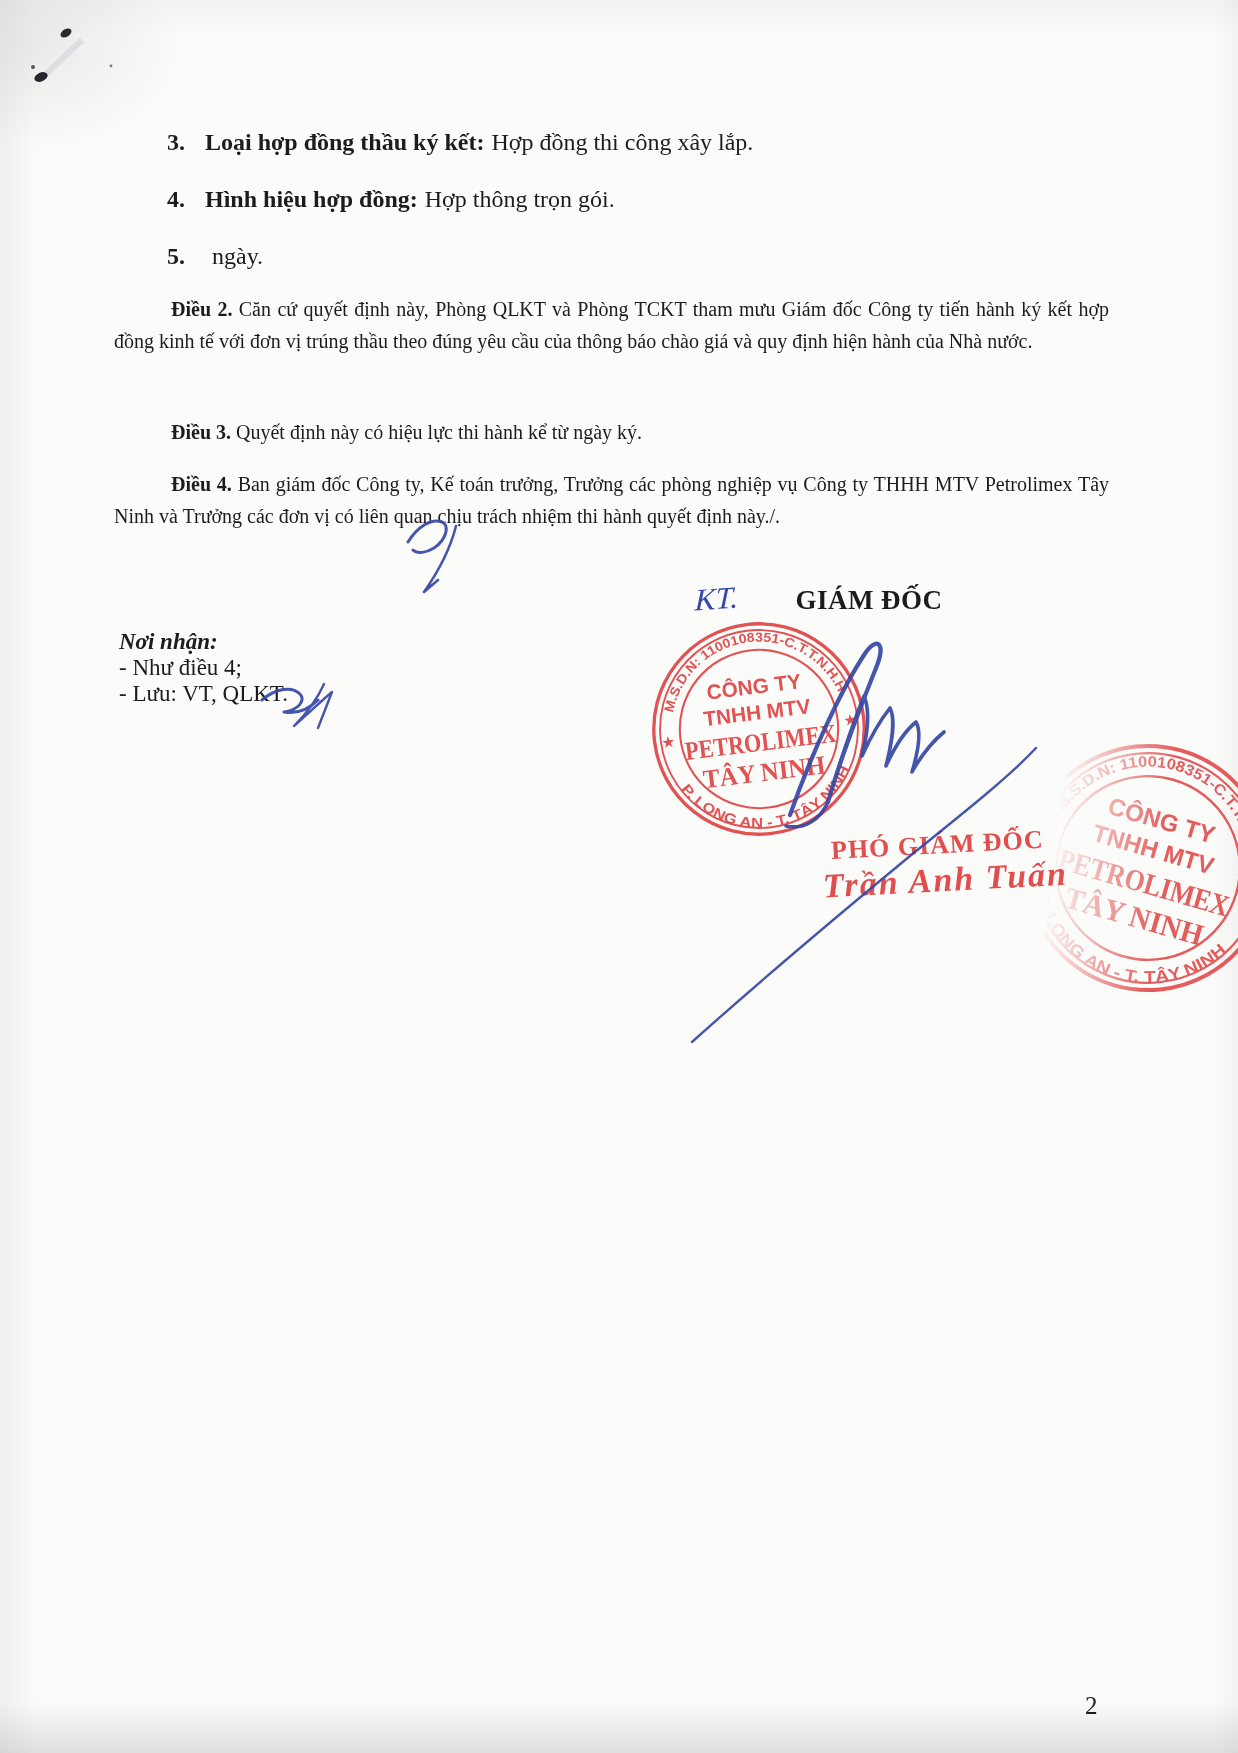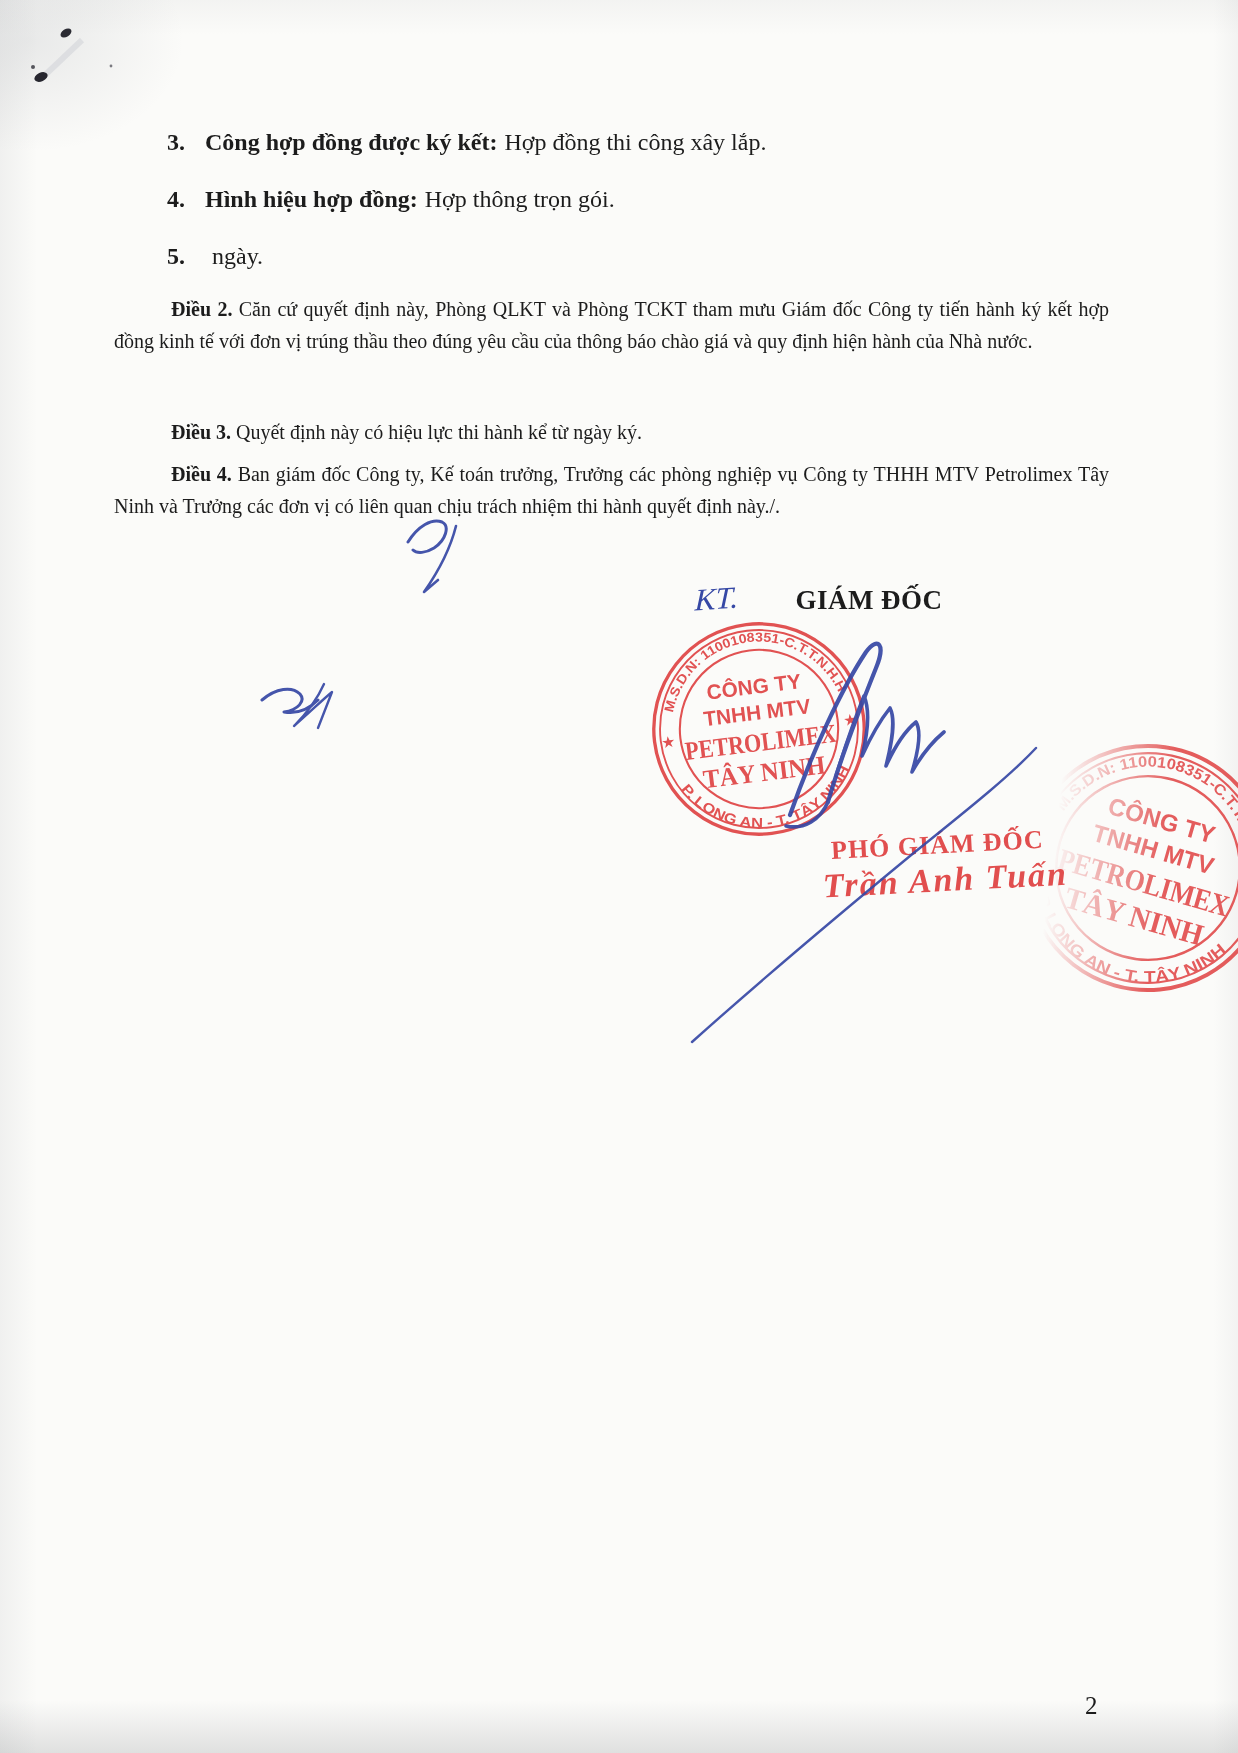--- a/index.html
+++ b/index.html
@@ -70,21 +70,21 @@
     <line x1="44" y1="76" x2="82" y2="40" stroke="#ced0d6" stroke-width="6" opacity="0.5"></line>
     <ellipse cx="66" cy="33" rx="6" ry="3.8" transform="rotate(-32 66 33)" fill="#2b2b33"></ellipse>
     <circle cx="33" cy="67" r="2" fill="#55555c"></circle>
     <ellipse cx="41" cy="77" rx="7" ry="4.4" transform="rotate(-24 41 77)" fill="#26262e"></ellipse>
     <circle cx="111" cy="66" r="1.4" fill="#7a7a80"></circle>
   </svg>
 
   <div class="items">
     <div class="item">
       <span class="num">3.</span>
-        <span class="lbl">Công hợp đồng được ký kết:</span>
+        <span class="lbl">Loại hợp đồng thầu ký kết:</span>
         <span class="rest">Hợp đồng thi công xây lắp.</span>
     </div>
     <div class="item">
       <span class="num">4.</span>
         <span class="lbl">Hình hiệu hợp đồng:</span>
         <span class="rest">Hợp thông trọn gói.</span>
     </div>
     <div class="item">
       <span class="num">5.</span>
         <span class="rest">ngày.</span>
@@ -92,30 +92,35 @@
   </div>
 
   <p class="article" style="top:294px;">
     <span class="alabel">Điều 2.</span>
     <span>Căn cứ quyết định này, Phòng QLKT và Phòng TCKT tham mưu Giám đốc Công ty tiến hành ký kết hợp đồng kinh tế với đơn vị trúng thầu theo đúng yêu cầu của thông báo chào giá và quy định hiện hành của Nhà nước.</span>
   </p>
   <p class="article" style="top:417px;">
     <span class="alabel">Điều 3.</span>
     <span>Quyết định này có hiệu lực thi hành kể từ ngày ký.</span>
   </p>
-  <p class="article" style="top:459px;">
+  <p class="article" style="top:469px;">
     <span class="alabel">Điều 4.</span>
     <span>Ban giám đốc Công ty, Kế toán trưởng, Trưởng các phòng nghiệp vụ Công ty THHH MTV Petrolimex Tây Ninh và Trưởng các đơn vị có liên quan chịu trách nhiệm thi hành quyết định này./.</span>
   </p>
 
   <div class="kt-line">
     <span class="kt-hand">KT.</span>
     <span class="kt-title">GIÁM ĐỐC</span>
   </div>
 
+  <div class="recips">
+    <div class="rh">Nơi nhận:</div>
+    <div>- Như điều 4;</div>
+    <div>- Lưu: VT, QLKT.</div>
+  </div>
 
   <svg class="stamp1" viewBox="0 0 240 240">
     <g fill="none" stroke="#df4040">
       <circle cx="120" cy="120" r="101" stroke-width="3.2"></circle>
       <circle cx="120" cy="120" r="95" stroke-width="1.8"></circle>
       <circle cx="120" cy="120" r="76" stroke-width="2"></circle>
     </g>
     <defs>
       <path id="arcTop1" d="M 37.3 105.4 A 84 84 0 0 1 202.7 105.4"></path>
       <path id="arcBot1" d="M 26.5 136.5 A 95 95 0 0 0 213.5 136.5"></path>

